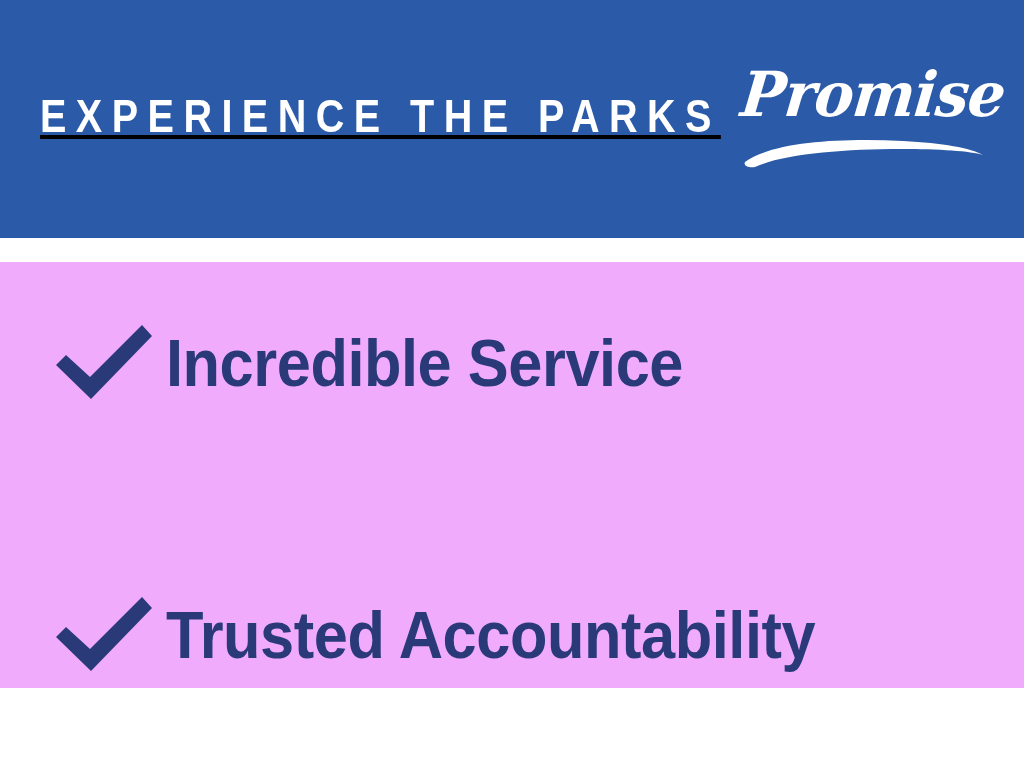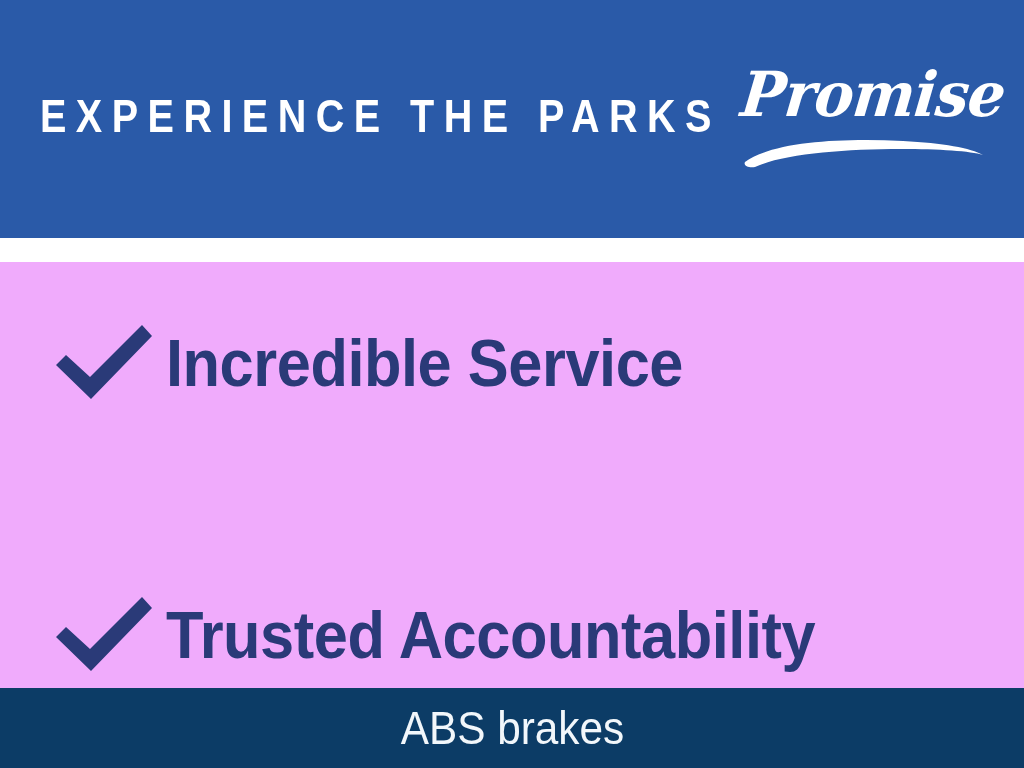--- a/index.html
+++ b/index.html
@@ -31,20 +31,21 @@
     overflow: hidden;
   }
   .header-inner {
     position: absolute;
     left: 40px;
     top: 92px;
     width: 944px;
     height: 100px;
     display: flex;
     align-items: baseline;
+    text-decoration: underline;
   }
   .headline-main {
     font-family: "Liberation Sans Narrow", "Liberation Sans", sans-serif;
     font-weight: 700;
     font-size: 46px;
     line-height: 48px;
     color: #ffffff;
     letter-spacing: 11px;
     transform: scaleX(0.86);
     transform-origin: left center;
@@ -199,17 +200,14 @@
       <li class="promise-item row-2">
         <svg class="check-icon" viewBox="0 0 110 92">
           <path d="M8 48 L18 38 L42 60 L94 8 L104 19 L43 82 Z" fill="#2a3a78"></path>
         </svg>
         <span class="promise-label">Trusted Accountability</span>
       </li>
 
     </ul>
   </div>
 
-  <div class="caption-bar">
-    <span class="caption-text">ABS brakes</span>
-  </div>
 
 </div>
 
 </body></html>

